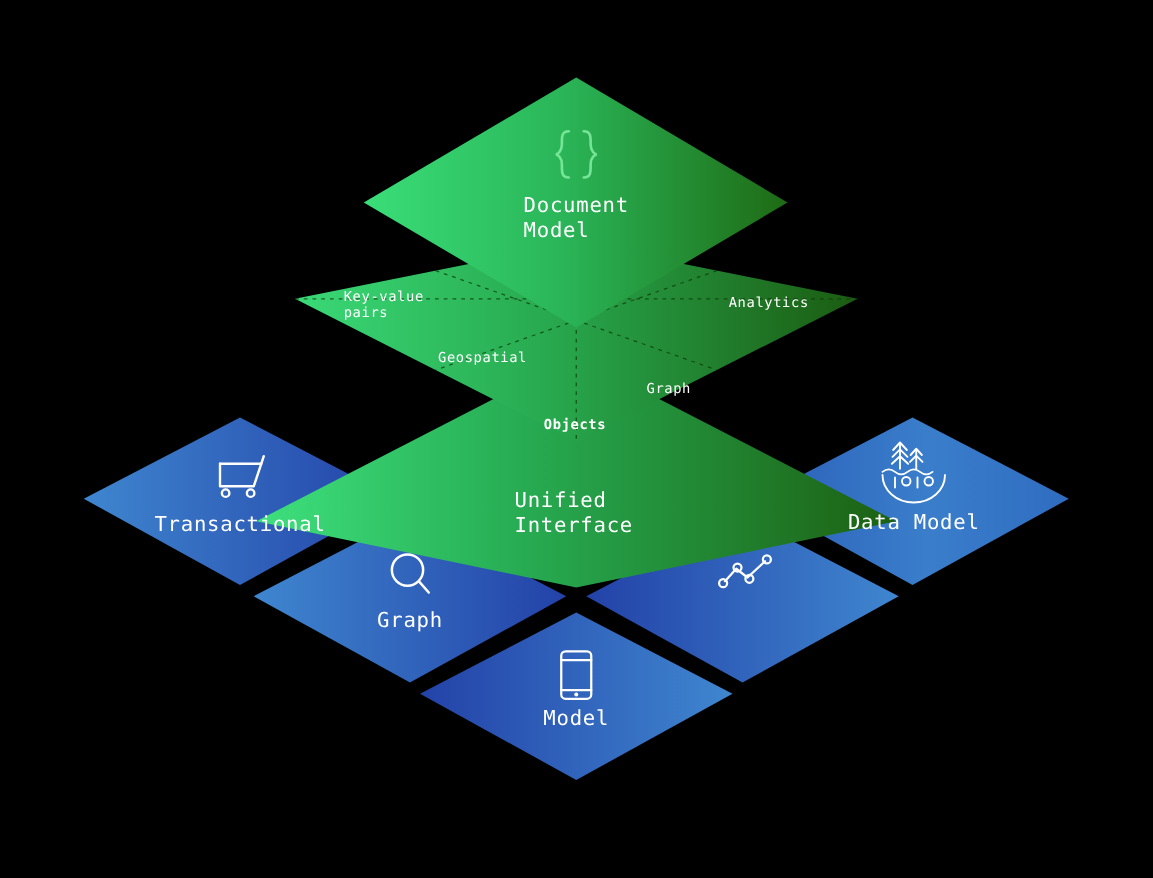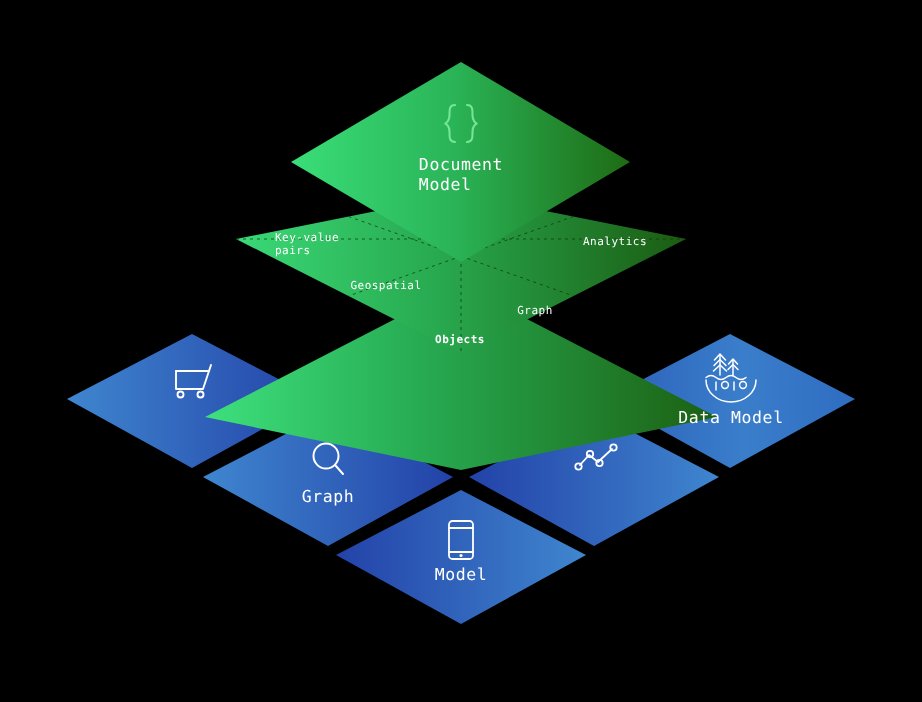--- a/index.html
+++ b/index.html
@@ -173,25 +173,28 @@
       <line x1="716" y1="382" x2="716" y2="390"></line>
       <circle cx="725" cy="385" r="3.4"></circle>
       <line x1="734" y1="382" x2="734" y2="390"></line>
       <circle cx="743" cy="385" r="3.4"></circle>
     </g>
   </svg>
 
   <div class="lbl lbl-big" style="left:461px; top:175px;">Document
 Model</div>
 
+  <div class="lbl lbl-big" style="left:459px; top:411px;">Unified
+Interface</div>
 
   <div class="lbl lbl-small" style="left:307px; top:244px;">Key-value
 pairs</div>
   <div class="lbl lbl-small" style="left:615px; top:242px;">Analytics</div>
   <div class="lbl lbl-small" style="left:386px; top:286px;">Geospatial</div>
   <div class="lbl lbl-small" style="left:535px; top:287px;margin-top:24px;">Graph</div>
   <div class="lbl lbl-small" style="left:460px; top:340px;font-weight:bold;">Objects</div>
 
+  <div class="lbl lbl-big" style="left:192px; top:420px;">Transactional</div>
   <div class="lbl lbl-big" style="left:731px; top:418px;">Data Model</div>
   <div class="lbl lbl-big" style="left:328px; top:497px;">Graph</div>
   <div class="lbl lbl-big" style="left:461px; top:575px;">Model</div>
 
 </div>
 
 </body></html>

